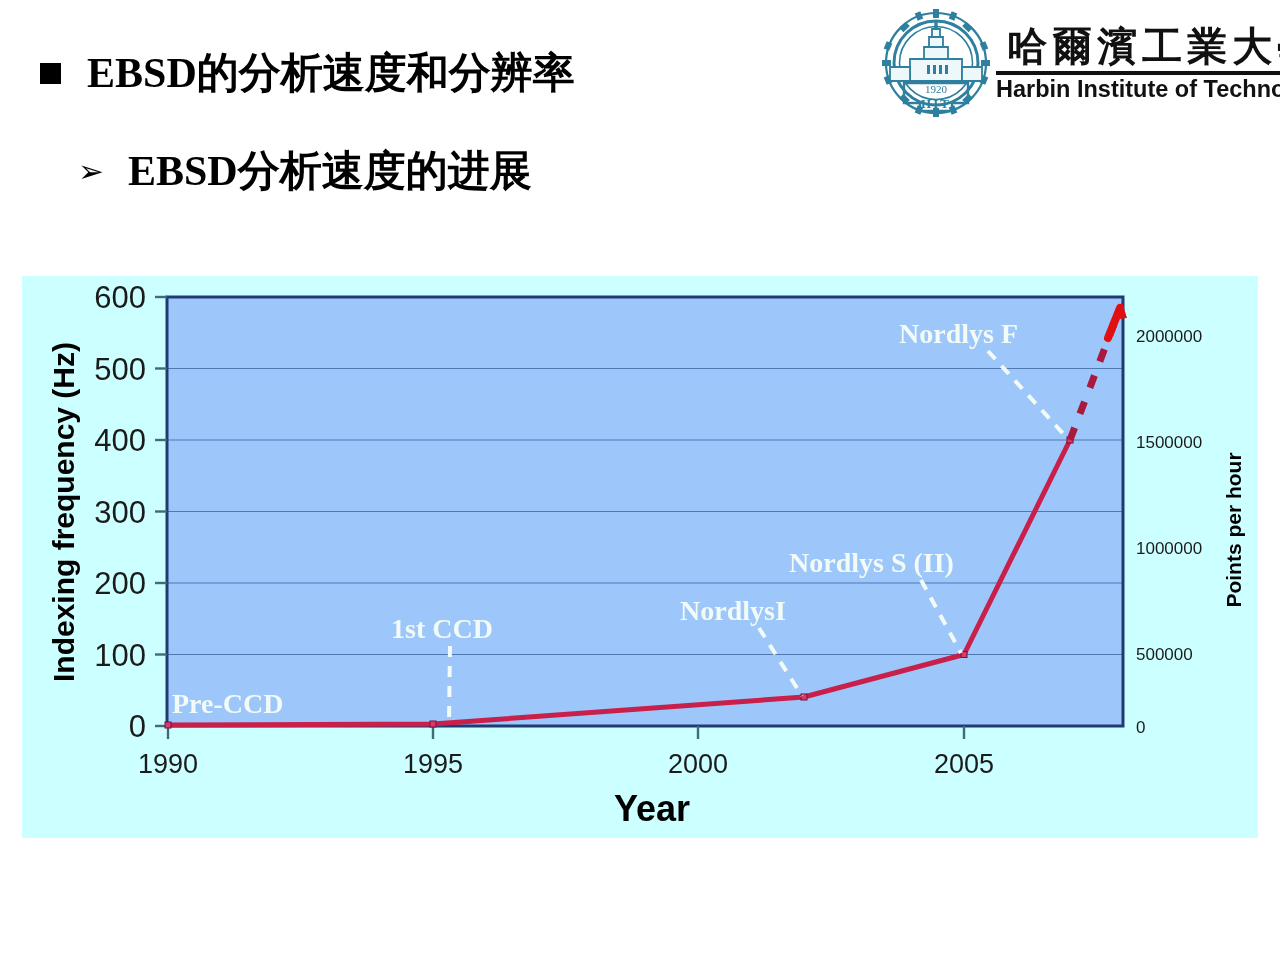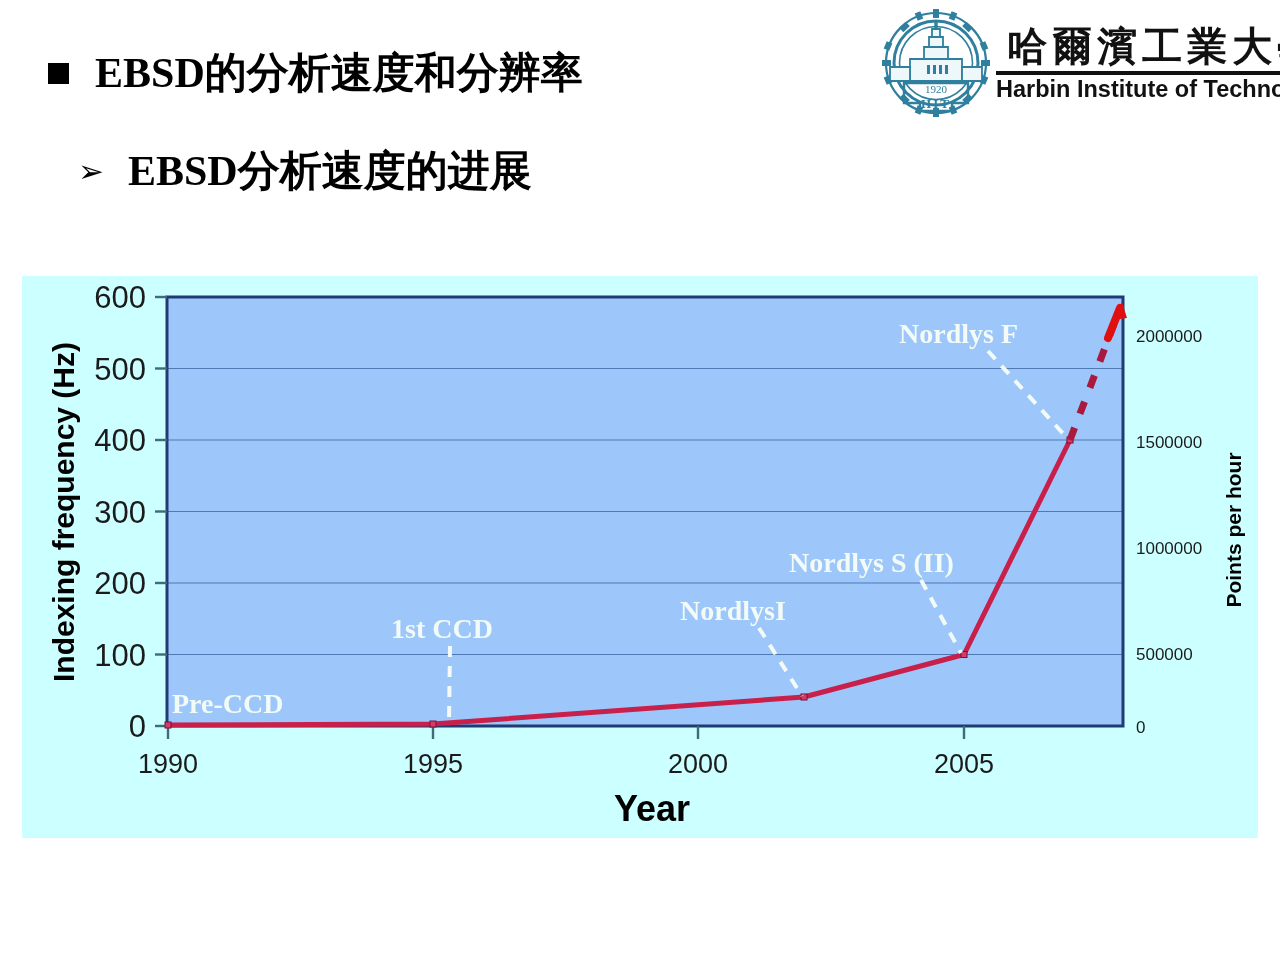--- a/index.html
+++ b/index.html
@@ -18,21 +18,21 @@
   
   #slide-header {
     position: absolute;
     left: 0; top: 0;
     width: 1280px;
     height: 230px;
   }
 
   #title-row {
     position: absolute;
-    left: 48px;
+    left: 40px;
     top: 52px;
     display: flex;
     align-items: center;
   }
   #title-bullet {
     width: 21px;
     height: 21px;
     background: #000000;
     margin-right: 26px;
     flex: none;

